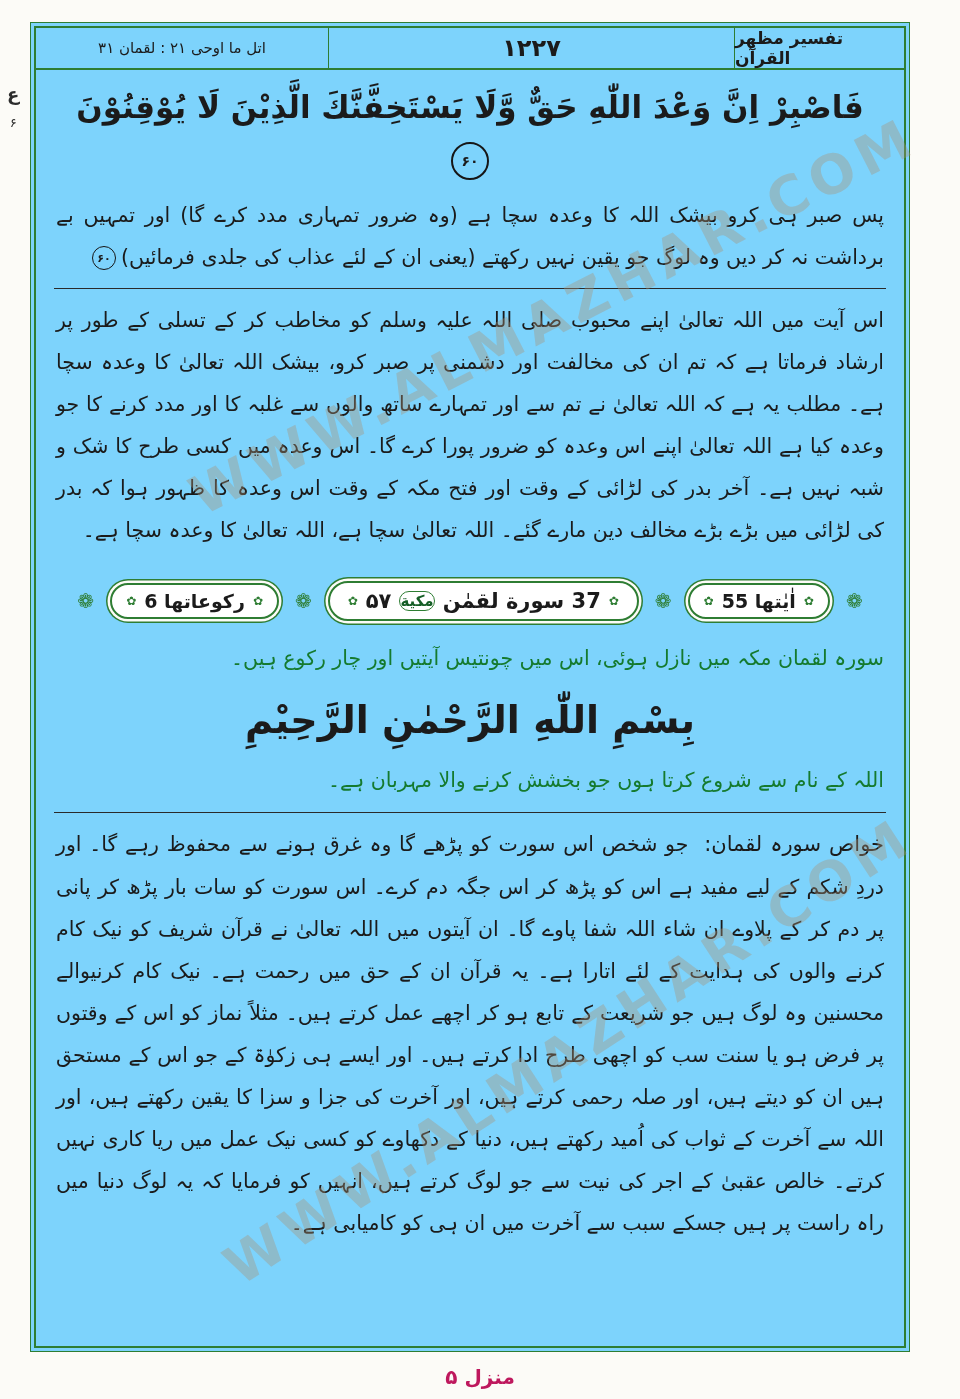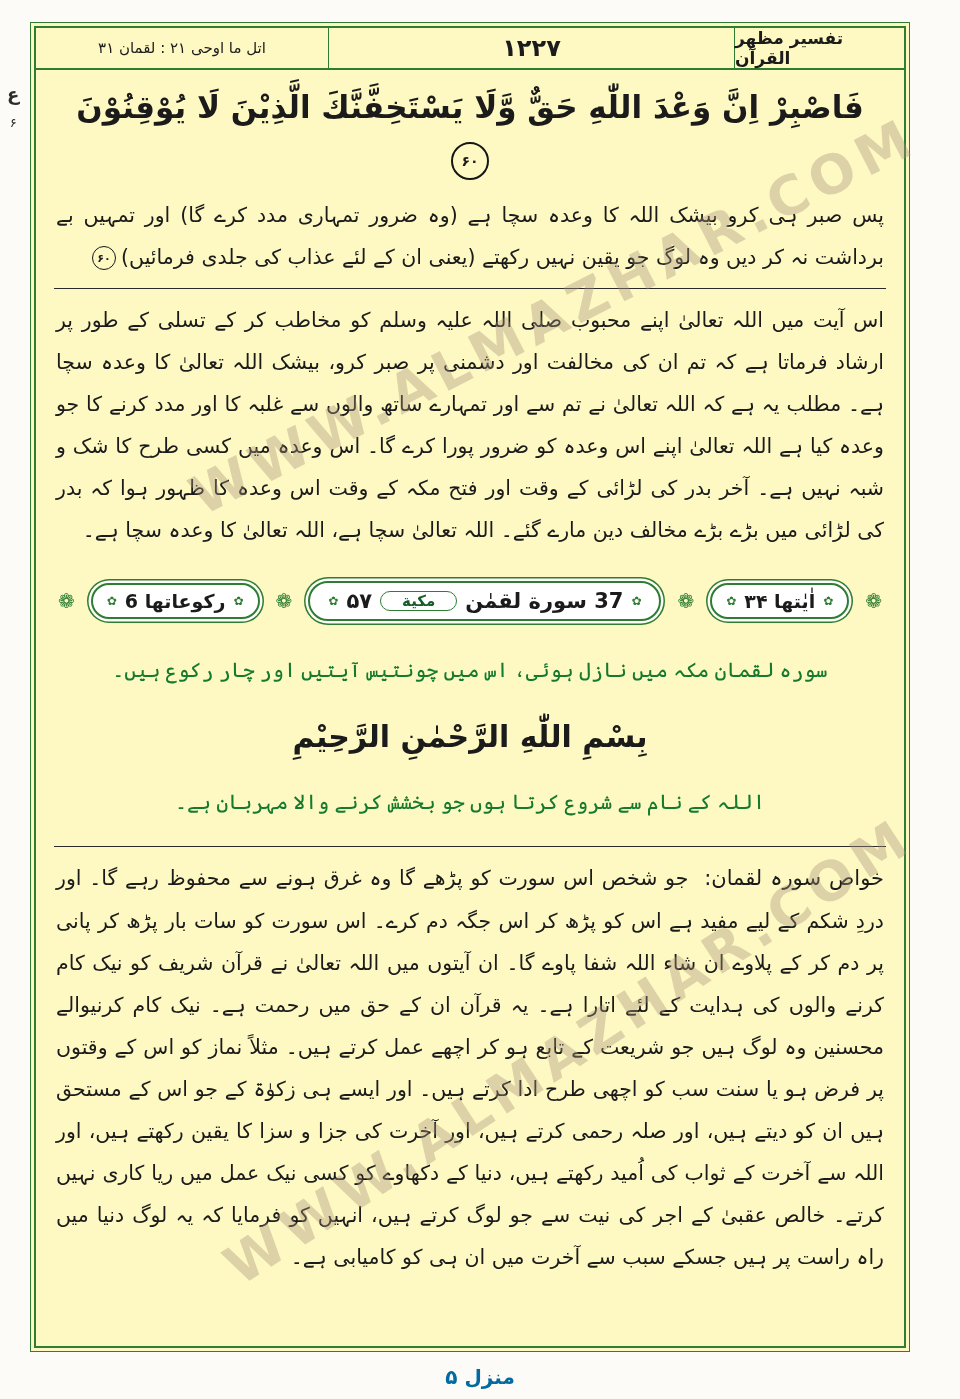--- a/index.html
+++ b/index.html
@@ -9,21 +9,21 @@
     font-family:"DejaVu Sans", sans-serif;
   }
   .page{
     position:relative;width:960px;height:1399px;
     background:#fcfbf7;overflow:hidden;color:#1b1b1b;
   }
 
   
   .frame{
     position:absolute;left:30px;top:22px;width:880px;height:1330px;
-    border:1px solid #2e7d33;padding:3px;box-sizing:border-box;background:#fef9c3;
+    border:1px solid #2e7d33;padding:3px;box-sizing:border-box;background:#7dd3fc;
   }
   .frame-inner{
     width:100%;height:100%;border:2.5px solid #2e7d33;
     box-sizing:border-box;display:flex;flex-direction:column;overflow:hidden;
   }
 
   
   .header{
     direction:ltr;
     display:grid;grid-template-columns:292px 1fr 170px;
@@ -57,55 +57,55 @@
   .ayah-num-sm{
     display:inline-flex;align-items:center;justify-content:center;
     width:22px;height:22px;border:1.5px solid #161616;border-radius:50%;
     font-size:11px;font-weight:bold;vertical-align:middle;margin:0 5px;line-height:1;
   }
 
   .urdu-par{
     font-size:20.5px;line-height:2.05;text-align:justify;margin:10px 4px;
   }
   .urdu-center{
-    font-size:20.5px;line-height:1.9;text-align:center;margin:24px 4px;font-family:Liberation Serif, serif;
+    font-size:20.5px;line-height:1.9;margin:12px 4px;
   }
   .green-text{color:#157a2e;}
 
   .divider{border-top:1.5px solid #2a2a2a;margin:10px 2px;}
 
   
   .surah-band{
     display:flex;direction:rtl;justify-content:center;align-items:center;
     gap:16px;margin:24px 0 8px;padding:6px 0;
   }
   .ornament{color:#2e7d33;font-size:20px;line-height:1;}
   .cartouche{
     border:2px solid #2e7d33;border-radius:24px;
     box-shadow:0 0 0 2.5px #fcfbf7, 0 0 0 4px #2e7d33;
     padding:5px 14px;font-weight:bold;font-size:19px;background:#fff;
     display:inline-flex;align-items:center;gap:8px;white-space:nowrap;
   }
   .cartouche .mini-flower{color:#2e7d33;font-size:12px;font-weight:normal;}
   .cartouche-center{font-size:21px;padding:6px 18px;}
   .makkiyah{
-    border:1.5px solid #2e7d33;border-radius:12px;padding:0 21px;
+    border:1.5px solid #2e7d33;border-radius:12px;padding:0 0;
     font-size:15px;color:#155e26;
   }
 
   .bismillah{
-    font-size:30px;font-weight:bold;text-align:center;margin:14px 0 2px;line-height:1.5;
+    font-size:38px;font-weight:bold;text-align:center;margin:14px 0 2px;line-height:1.5;
   }
 
   .khawas-heading{font-weight:normal;font-size:21px;margin-left:8px;}
 
   
   .footer{
     position:absolute;bottom:10px;left:0;width:100%;text-align:center;
-    font-size:20px;font-weight:bold;color:#0369a1;
+    font-size:20px;font-weight:bold;color:#be185d;
   }
   .margin-marks{
     position:absolute;left:7px;top:84px;display:flex;flex-direction:column;
     align-items:center;gap:10px;font-size:16px;color:#2c2c2c;
   }
   .margin-marks .ruku-letter{font-size:18px;font-weight:bold;}
   .margin-marks .ruku-number{font-size:13px;}
 
   
   .watermark{
@@ -156,21 +156,21 @@
         </p>
 
         <div class="divider"></div>
 
         <p class="urdu-par">اس آیت میں اللہ تعالیٰ اپنے محبوب صلی اللہ علیہ وسلم کو مخاطب کر کے تسلی کے طور پر ارشاد فرماتا ہے کہ تم ان کی مخالفت اور دشمنی پر صبر کرو، بیشک اللہ تعالیٰ کا وعدہ سچا ہے۔ مطلب یہ ہے کہ اللہ تعالیٰ نے تم سے اور تمہارے ساتھ والوں سے غلبہ کا اور مدد کرنے کا جو وعدہ کیا ہے اللہ تعالیٰ اپنے اس وعدہ کو ضرور پورا کرے گا۔ اس وعدہ میں کسی طرح کا شک و شبہ نہیں ہے۔ آخر بدر کی لڑائی کے وقت اور فتح مکہ کے وقت اس وعدہ کا ظہور ہوا کہ بدر کی لڑائی میں بڑے بڑے مخالف دین مارے گئے۔ اللہ تعالیٰ سچا ہے، اللہ تعالیٰ کا وعدہ سچا ہے۔</p>
 
         <div class="surah-band">
           <span class="ornament">❁</span>
           <span class="cartouche">
             <span class="mini-flower">✿</span>
-            <span>اٰیٰتها ۳۴</span>
+            <span>اٰیٰتها 55</span>
             <span class="mini-flower">✿</span>
           </span>
           <span class="ornament">❁</span>
           <span class="cartouche cartouche-center">
             <span class="mini-flower">✿</span>
             <span>37 سورة لقمٰن</span>
             <span class="makkiyah">مکیة</span>
             <span>۵۷</span>
             <span class="mini-flower">✿</span>
           </span>

